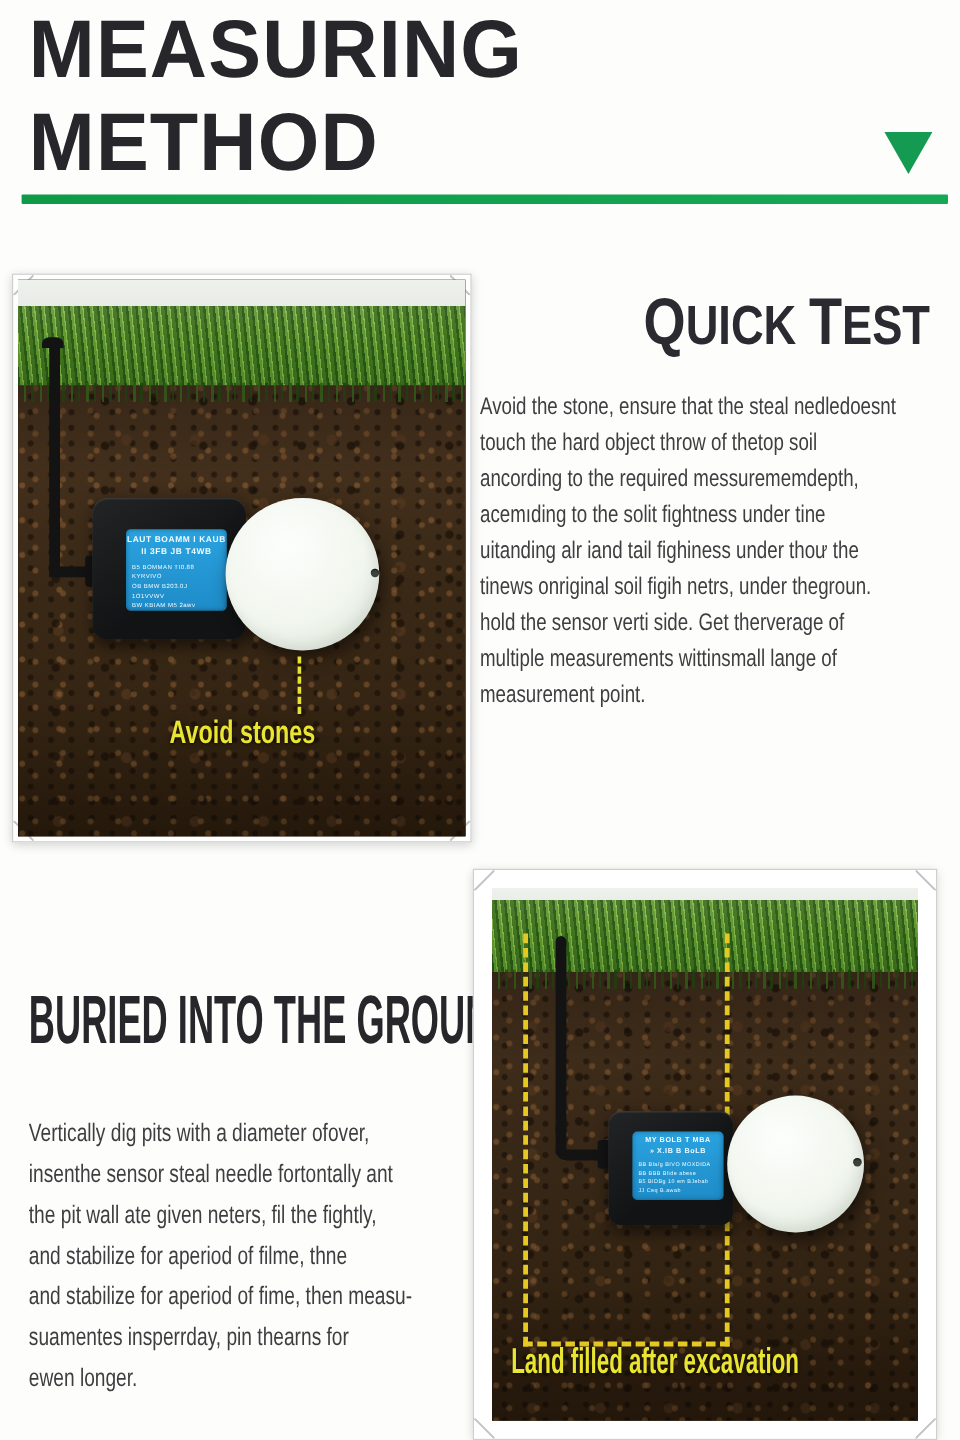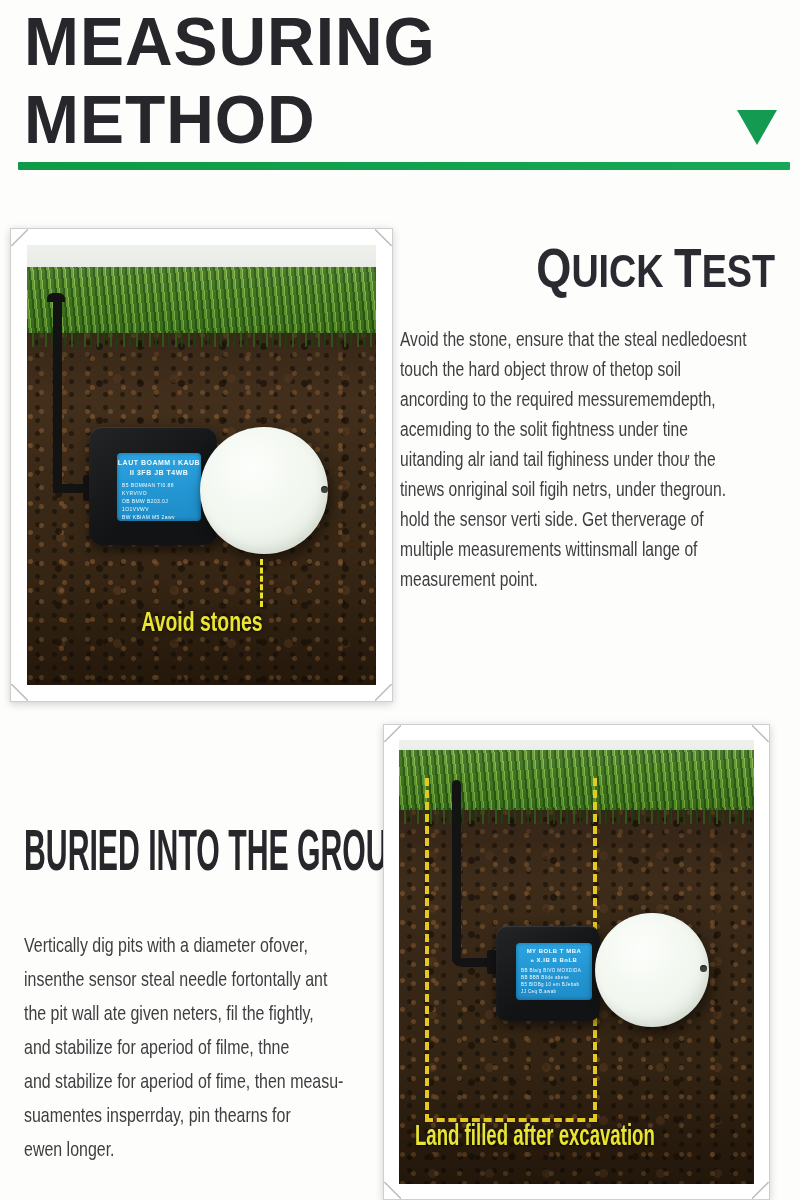--- a/index.html
+++ b/index.html
@@ -11,22 +11,22 @@
   .title { position:absolute; left:24px; top:2px; color:#26262b; font-weight:bold;
            font-size:68px; line-height:78px; letter-spacing:1px; transform:scaleX(.97); transform-origin:left top; }
   .tri { position:absolute; left:737px; top:110px; width:0; height:0;
          border-left:20px solid transparent; border-right:20px solid transparent; border-top:35px solid #149a51; }
   .greenbar { position:absolute; left:18px; top:162px; width:772px; height:8px;
               background:linear-gradient(90deg,#0e9a47,#16a955); border-radius:1px; }
 
   
   .frame { position:absolute; background:#ffffff; border:1px solid #cfcfcf;
            box-shadow:0 2px 8px rgba(0,0,0,.18); }
-  .frame1 { left:10px; top:228px; width:383px; height:474px; padding:16px; }
-  .frame2 { left:383px; top:724px; width:387px; height:476px; padding:15px; }
+  .frame1 { left:10px; top:228px; width:383px; height:474px; padding:4px; }
+  .frame2 { left:394px; top:724px; width:387px; height:476px; padding:15px; }
   .miter { position:absolute; pointer-events:none; }
   .m-tl,.m-tr,.m-bl,.m-br { width:17px; height:17px; }
   .m-tl { left:0; top:0;  background:linear-gradient(to bottom right,transparent 46%,#c4c4c4 49%,#c4c4c4 53%,transparent 56%); }
   .m-tr { right:0; top:0; background:linear-gradient(to bottom left, transparent 46%,#c4c4c4 49%,#c4c4c4 53%,transparent 56%); }
   .m-bl { left:0; bottom:0; background:linear-gradient(to top right,  transparent 46%,#c4c4c4 49%,#c4c4c4 53%,transparent 56%); }
   .m-br { right:0; bottom:0;background:linear-gradient(to top left,   transparent 46%,#c4c4c4 49%,#c4c4c4 53%,transparent 56%); }
 
   .photo { position:relative; width:100%; height:100%; overflow:hidden; background:#3c2b19; }
 
   .soil { position:absolute; left:0; right:0; bottom:0;

